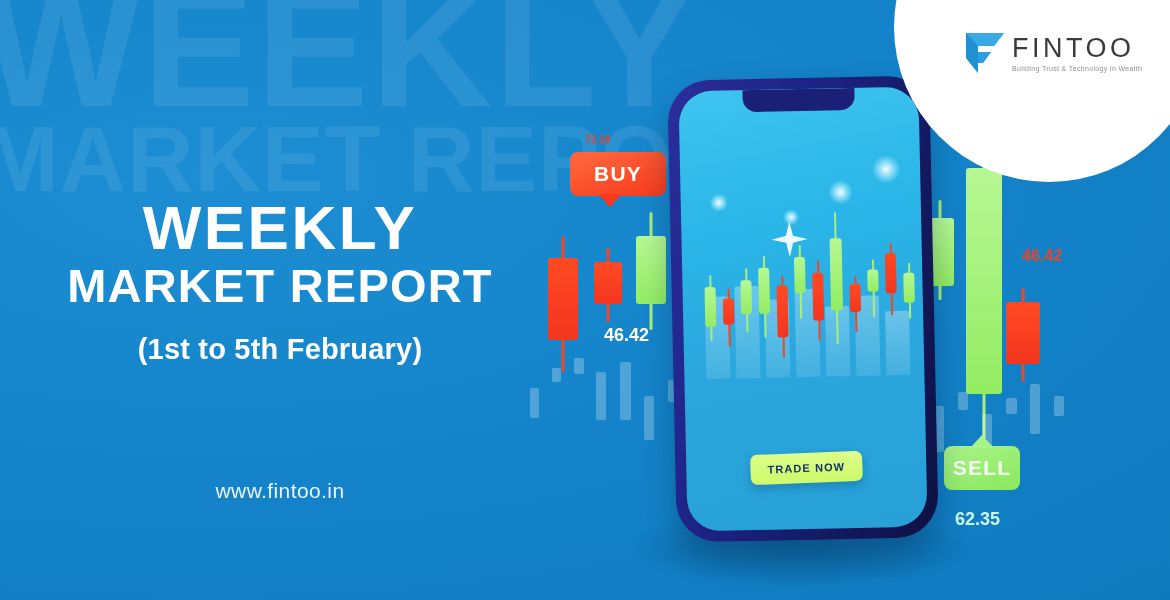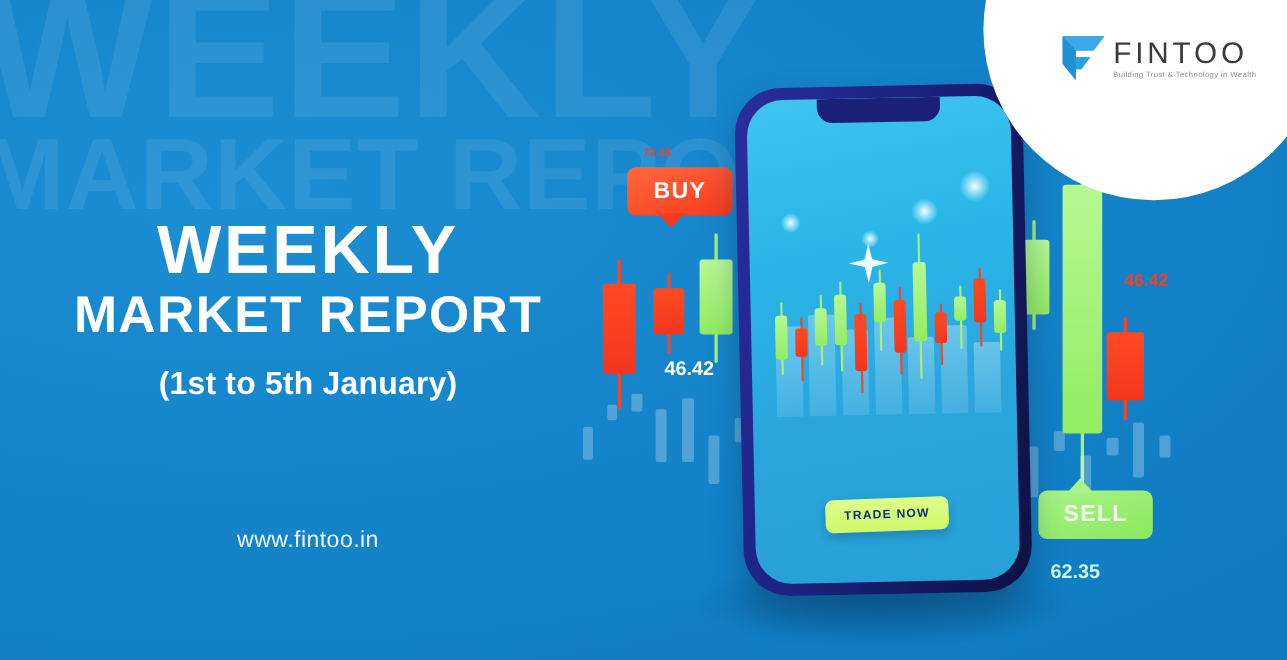--- a/index.html
+++ b/index.html
@@ -110,21 +110,21 @@
     content:""; position:absolute; bottom:-11px; left:28px;
     border-left:12px solid transparent; border-right:12px solid transparent;
   }
   .badge-buy {
     left:570px; top:152px; width:96px; height:44px; font-size:21px;
     color:#fff; background:linear-gradient(160deg,#ff6a3d 0%,#f8391d 100%);
   }
   .badge-buy::after { border-top:13px solid #f8391d; }
 
   .badge-sell {
-    left:944px; top:446px; width:104px; height:44px; font-size:21px;
+    left:944px; top:446px; width:76px; height:44px; font-size:21px;
     color:#f4fff0; background:linear-gradient(160deg,#a9f489 0%,#8ae85d 100%);
   }
   .badge-sell::after {
     top:-11px; bottom:auto; left:26px;
     border-bottom:13px solid #a9f489; border-top:none;
   }
 
   .price-label { position:absolute; font-weight:700; }
   .price-red   { color:#e8442a; }
   .price-white { color:#ffffff; }
@@ -309,21 +309,21 @@
         <path d="M20 2 L23.5 16.5 L38 20 L23.5 23.5 L20 38 L16.5 23.5 L2 20 L16.5 16.5 Z" fill="#ffffff" opacity="0.92"></path>
       </svg>
 
       <div class="trade-btn">TRADE NOW</div>
     </div>
   </div>
 
   <div class="headline">
     <div class="title-1">WEEKLY</div>
     <div class="title-2">MARKET REPORT</div>
-    <div class="title-3">(1st to 5th January)</div>
+    <div class="title-3">(1st to 5th February)</div>
   </div>
   <div class="site-url">www.fintoo.in</div>
 
   <div class="logo-badge"></div>
   <div class="logo-wrap">
     <svg class="logo-mark" viewBox="0 0 42 46">
       <path d="M2 3 H40 L30 16 H14 L14 22 H27 L19 33 L14 33 L14 43 L2 28 Z" fill="#2b9fe0"></path>
       <path d="M2 3 H40 L30 16 H14 Z" fill="#3aa9e6"></path>
       <path d="M14 22 H27 L19 33 H14 Z" fill="#2b9fe0"></path>
       <path d="M2 3 L14 16 L14 43 L2 28 Z" fill="#1e8ed0" opacity="0.85"></path>

